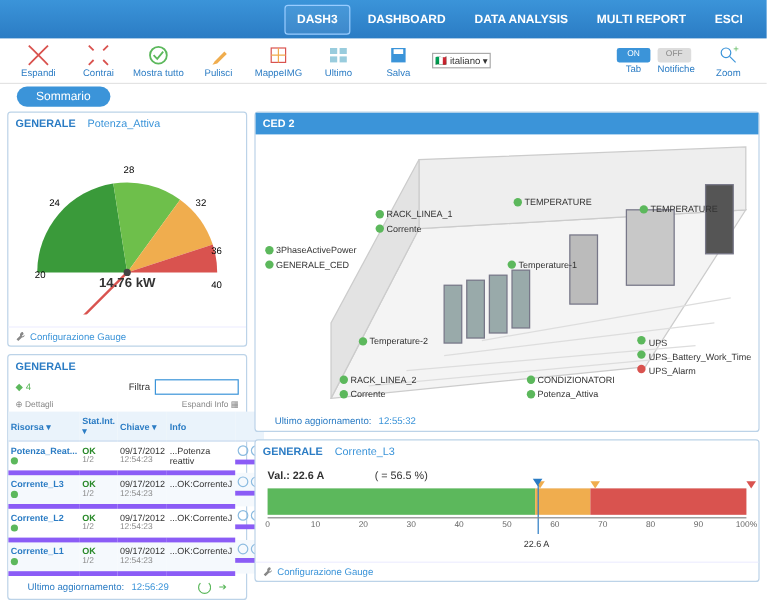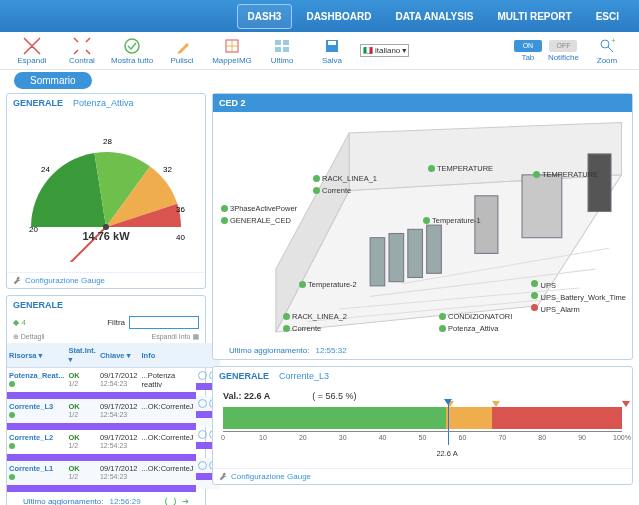--- a/index.html
+++ b/index.html
@@ -23,21 +23,21 @@
 .phead{padding:4px 6px;font-size:9px;font-weight:bold;color:#2b7cc4;display:flex;gap:10px;align-items:center}
 .phead .sub{color:#3b94d9;font-weight:normal}
 .gauge-body{position:relative;height:160px}
 .gauge-svg{display:block;margin:0 auto}
 .gauge-val{position:absolute;left:0;right:0;top:118px;text-align:center;font-size:11px;font-weight:bold}
 .cfg-link{font-size:8px;color:#3b94d9;padding:3px 6px;display:flex;align-items:center;gap:3px;cursor:pointer;border-top:1px solid #eef}
 .tbl-ctrl{display:flex;align-items:center;gap:4px;padding:2px 6px;font-size:8px}
 .tbl-ctrl input{border:1px solid #3b94d9;font-size:8px;width:70px;height:13px}
 .tbl{width:100%;border-collapse:collapse;font-size:7.5px}
 .tbl th{background:#eaf3fb;color:#2b7cc4;padding:3px 2px;text-align:left;border-bottom:1px solid #cde}
-.tbl td{padding:3px 2px;border-bottom:7px solid #8b5cf6;vertical-align:top}
+.tbl td{padding:3px 2px;border-bottom:4px solid #8b5cf6;vertical-align:top}
 .tbl tr.alt{background:#f5f9fd}
 .res{color:#2b7cc4;font-weight:bold}
 .ok{color:#2a8a2a;font-weight:bold}
 .pfoot{padding:4px 16px;font-size:8px;color:#2b7cc4;display:flex;align-items:center;gap:6px}
 .pfoot .ts{color:#3b94d9}
 .ced{position:relative;height:230px}
 .ced-svg{position:absolute;inset:0}
 .marker{position:absolute;font-size:7.5px;color:#333;display:flex;align-items:center;gap:2px;white-space:nowrap}
 .dot{width:7px;height:7px;border-radius:50%;display:inline-block}
 .dg{background:#5cb85c}
@@ -143,21 +143,21 @@
   <div class="lang">
     <span>🇮🇹</span>
     <span>italiano</span>
     <span>▾</span>
   </div>
   <div class="flex-sp"></div>
   <div style="display:flex;flex-direction:column;align-items:center;gap:1px">
     <div class="toggle ton">ON</div>
     <span style="font-size:8px;color:#2b7cc4">Tab</span>
   </div>
-  <div style="display:flex;flex-direction:column;align-items:center;gap:1px">
+  <div style="display:flex;flex-direction:column;gap:1px">
     <div class="toggle toff">OFF</div>
     <span style="font-size:8px;color:#2b7cc4">Notifiche</span>
   </div>
   <div class="tbtn">
     <div class="ic">
         <svg width="18" height="18">
           <circle cx="7" cy="7" r="4" stroke="#3b94d9" fill="none"></circle>
           <path d="M10 10l5 5" stroke="#3b94d9"></path>
           <text x="13" y="6" font-size="8" fill="#5cb85c">+</text>
         </svg>

